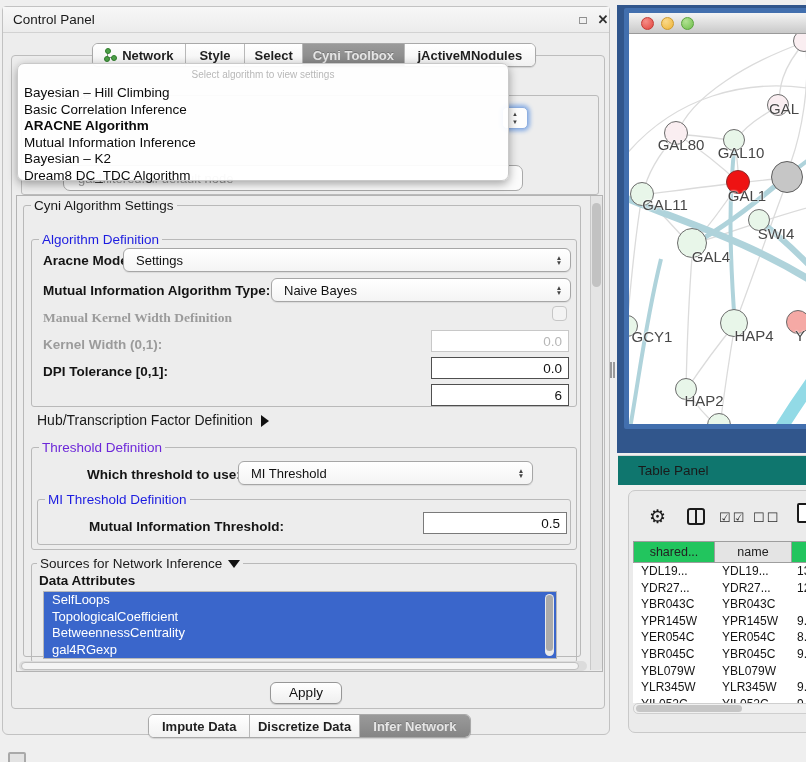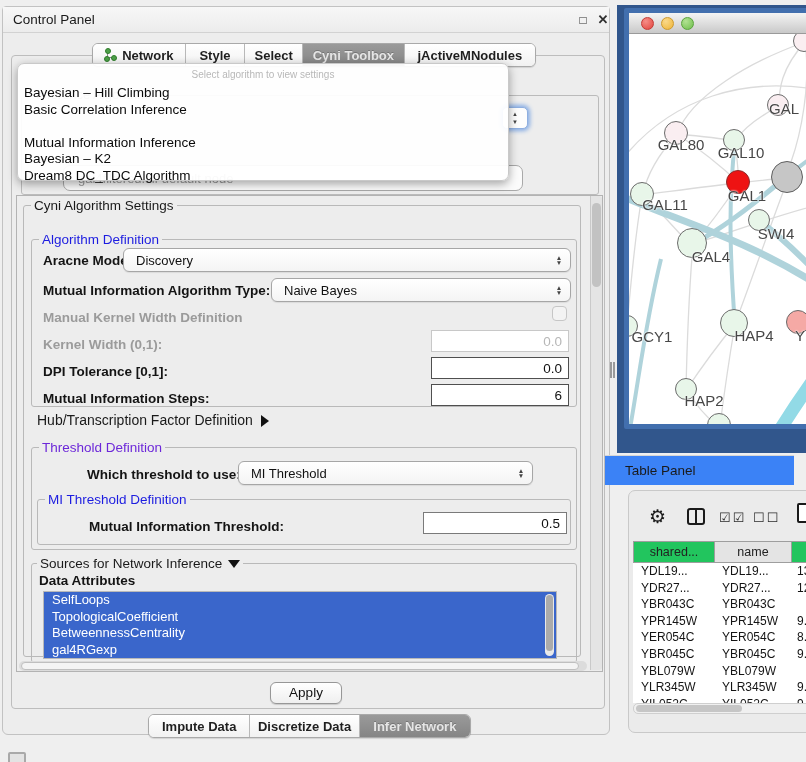--- a/index.html
+++ b/index.html
@@ -102,21 +102,21 @@
   .node { position:absolute; border-radius:50%; border:1.5px solid #6B6B6B; }
   .n-pale { background:#FAEEF1; }
   .n-green { background:#E8F6E9; }
   .n-gray { background:#C6C6C6; border-color:#5F5F5F; }
   .n-red { background:#EE1313; border-color:#8F2B2B; }
   .n-salmon { background:#F5A9A5; }
   .node-label { position:absolute; font-size:15px; color:#474747; white-space:nowrap; transform:translateX(-50%);
     text-shadow:0 0 2px #FFF, 0 0 2px #FFF; }
   .node-label.noshift { transform:none; }
 
-  #table-panel-bar { left:605px; top:455px; width:189px; height:30px; background:#3b82f6; border-top:1px solid #D6D6D6; }
+  #table-panel-bar { left:618px; top:455px; width:189px; height:30px; background:#0f766e; border-top:1px solid #D6D6D6; }
   #table-panel-title { left:20px; top:7px; font-size:13.5px; color:#1A1A1A; }
   #table-container { left:628px; top:490px; width:192px; height:243px; background:#EBEBEB; border:1px solid #C9C9C9; border-radius:7px; }
   #gear-icon { left:20px; top:14px; font-size:19px; color:#1A1A1A; }
   #split-icon { left:58px; top:17px; width:18px; height:17px; border:2px solid #1A1A1A; border-radius:3px; }
   #split-icon .mid { position:absolute; left:6px; top:0; width:2px; height:13px; background:#1A1A1A; }
   .check-glyphs { top:19px; font-size:13px; color:#2A2A2A; letter-spacing:2px; }
   #doc-icon { left:168px; top:12px; width:16px; height:20px; border:2px solid #1A1A1A; border-radius:2px; background:#FFF; }
   #tbl { left:4px; top:50px; width:200px; }
   .th { position:absolute; top:0; height:22px; border:1px solid #9E9E9E; font-size:12.5px; color:#222;
     display:flex; align-items:center; justify-content:center; background:#E4E4E4; }
@@ -177,63 +177,63 @@
         <span class="arr" style="top:11px;">▼</span>
     </div>
     <div id="node-combo" class="abs">
       <div id="node-combo-text" class="abs">gal4filtered.sif default node</div>
     </div>
 
     <div id="algo-popup" class="abs">
       <div id="algo-popup-header" class="abs">Select algorithm to view settings</div>
       <div class="abs algo-item" style="top:21px;">Bayesian – Hill Climbing</div>
       <div class="abs algo-item" style="top:37.5px;">Basic Correlation Inference</div>
+      <div class="abs algo-item bold" style="top:54px;">ARACNE Algorithm</div>
       <div class="abs algo-item" style="top:70.5px;">Mutual Information Inference</div>
       <div class="abs algo-item" style="top:87px;">Bayesian – K2</div>
       <div class="abs algo-item" style="top:103.5px;">Dream8 DC_TDC Algorithm</div>
     </div>
 
     <div id="settings-viewport" class="abs"></div>
     <div id="settings-vscroll" class="abs"></div>
     <div id="settings-vthumb" class="abs"></div>
 
     <div class="abs groupbox" style="left:20px;top:198px;width:558px;height:452px;"></div>
     <div class="abs group-label" style="left:28px;top:191px;color:#1A1A1A;">Cyni Algorithm Settings</div>
 
     <div class="abs groupbox" style="left:28px;top:232px;width:546px;height:168px;"></div>
     <div class="abs group-label blue-label" style="left:36px;top:225px;">Algorithm Definition</div>
 
     <div class="abs field-label" style="left:40px;top:246px;">Aracne Mode:</div>
     <div class="abs combo" style="left:120px;top:241px;width:448px;height:24px;">
-      <span class="val">Discovery</span>
+      <span class="val">Settings</span>
       <span class="stepper">
           <span>▲</span>
           <span>▼</span>
         </span>
     </div>
 
     <div class="abs field-label" style="left:40px;top:276px;">Mutual Information Algorithm Type:</div>
     <div class="abs combo" style="left:268px;top:271px;width:300px;height:24px;">
       <span class="val">Naive Bayes</span>
       <span class="stepper">
           <span>▲</span>
           <span>▼</span>
         </span>
     </div>
 
-    <div class="abs field-label disabled" style="left:40px;top:303px;">Manual Kernel Width Definition</div>
+    <div class="abs field-label disabled" style="left:40px;top:303px;font-family:Liberation Serif, serif;">Manual Kernel Width Definition</div>
     <div id="kernel-checkbox" class="abs"></div>
 
     <div class="abs field-label disabled" style="left:40px;top:330px;">Kernel Width (0,1):</div>
     <div class="abs txtinput disabled" style="left:428px;top:323px;width:138px;height:22px;">0.0</div>
 
     <div class="abs field-label" style="left:40px;top:357px;">DPI Tolerance [0,1]:</div>
     <div class="abs txtinput" style="left:428px;top:350px;width:138px;height:22px;">0.0</div>
 
-    <div class="abs field-label" style="left:40px;top:384px;">Mutual Information Steps:</div>
     <div class="abs txtinput" style="left:428px;top:377px;width:138px;height:22px;">6</div>
 
     <div class="abs" style="left:34px;top:405px;font-size:14px;color:#1A1A1A;">
       <span>Hub/Transcription Factor Definition</span><span class="tri-right"></span>
     </div>
 
     <div class="abs groupbox" style="left:28px;top:440px;width:546px;height:103px;"></div>
     <div class="abs group-label green-label" style="left:36px;top:433px;">Threshold Definition</div>
 
     <div class="abs field-label" style="left:84px;top:460px;">Which threshold to use:</div>

